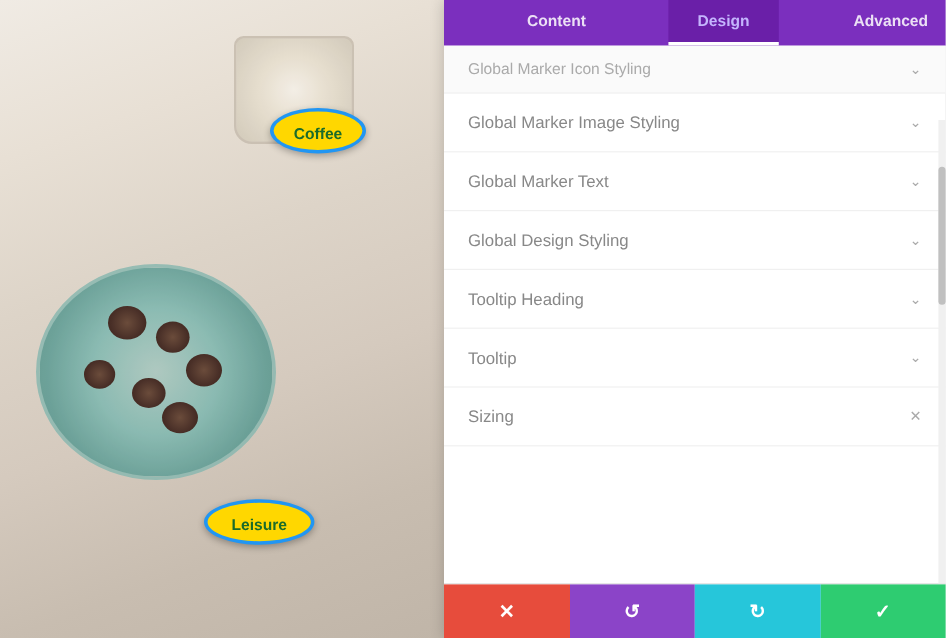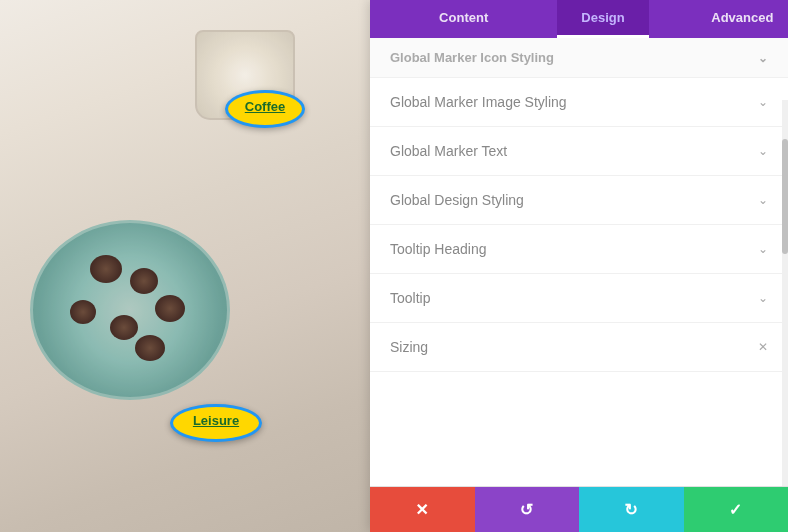--- a/index.html
+++ b/index.html
@@ -76,45 +76,44 @@
     
     .hotspot {
       position: absolute;
       border-radius: 50%;
       border: 3px solid #2196f3;
       background: #ffd700;
       color: #1a6b2a;
       font-weight: bold;
       font-size: 13px;
       display: flex;
-      align-items: flex-start;
+      align-items: flex-end;
       justify-content: center;
       cursor: pointer;
       padding: 6px 14px;
       white-space: nowrap;
       box-shadow: 0 2px 6px rgba(0,0,0,0.3);
-      text-decoration: underline;
     }
 
     .hotspot-coffee {
       top: 90px;
       left: 225px;
       width: 80px;
       height: 38px;
     }
 
     .hotspot-sweets {
       top: 280px;
       left: 55px;
       width: 88px;
       height: 38px;
     }
 
     .hotspot-leisure {
-      top: 404px;
+      top: 416px;
       left: 170px;
       width: 92px;
       height: 38px;
     }
 
     
     .panel {
       flex: 1;
       height: 532px;
       background: #fff;
@@ -218,21 +217,20 @@
       color: #888;
       font-size: 14px;
       font-weight: 500;
     }
 
     .setting-item.first-item {
       color: #aaa;
       font-size: 13px;
       padding: 12px 20px;
       background: #fafafa;
-      font-weight: bold;
     }
 
     .chevron {
       color: #aaa;
       font-size: 12px;
     }
 
     
     .bottom-toolbar {
       display: flex;

